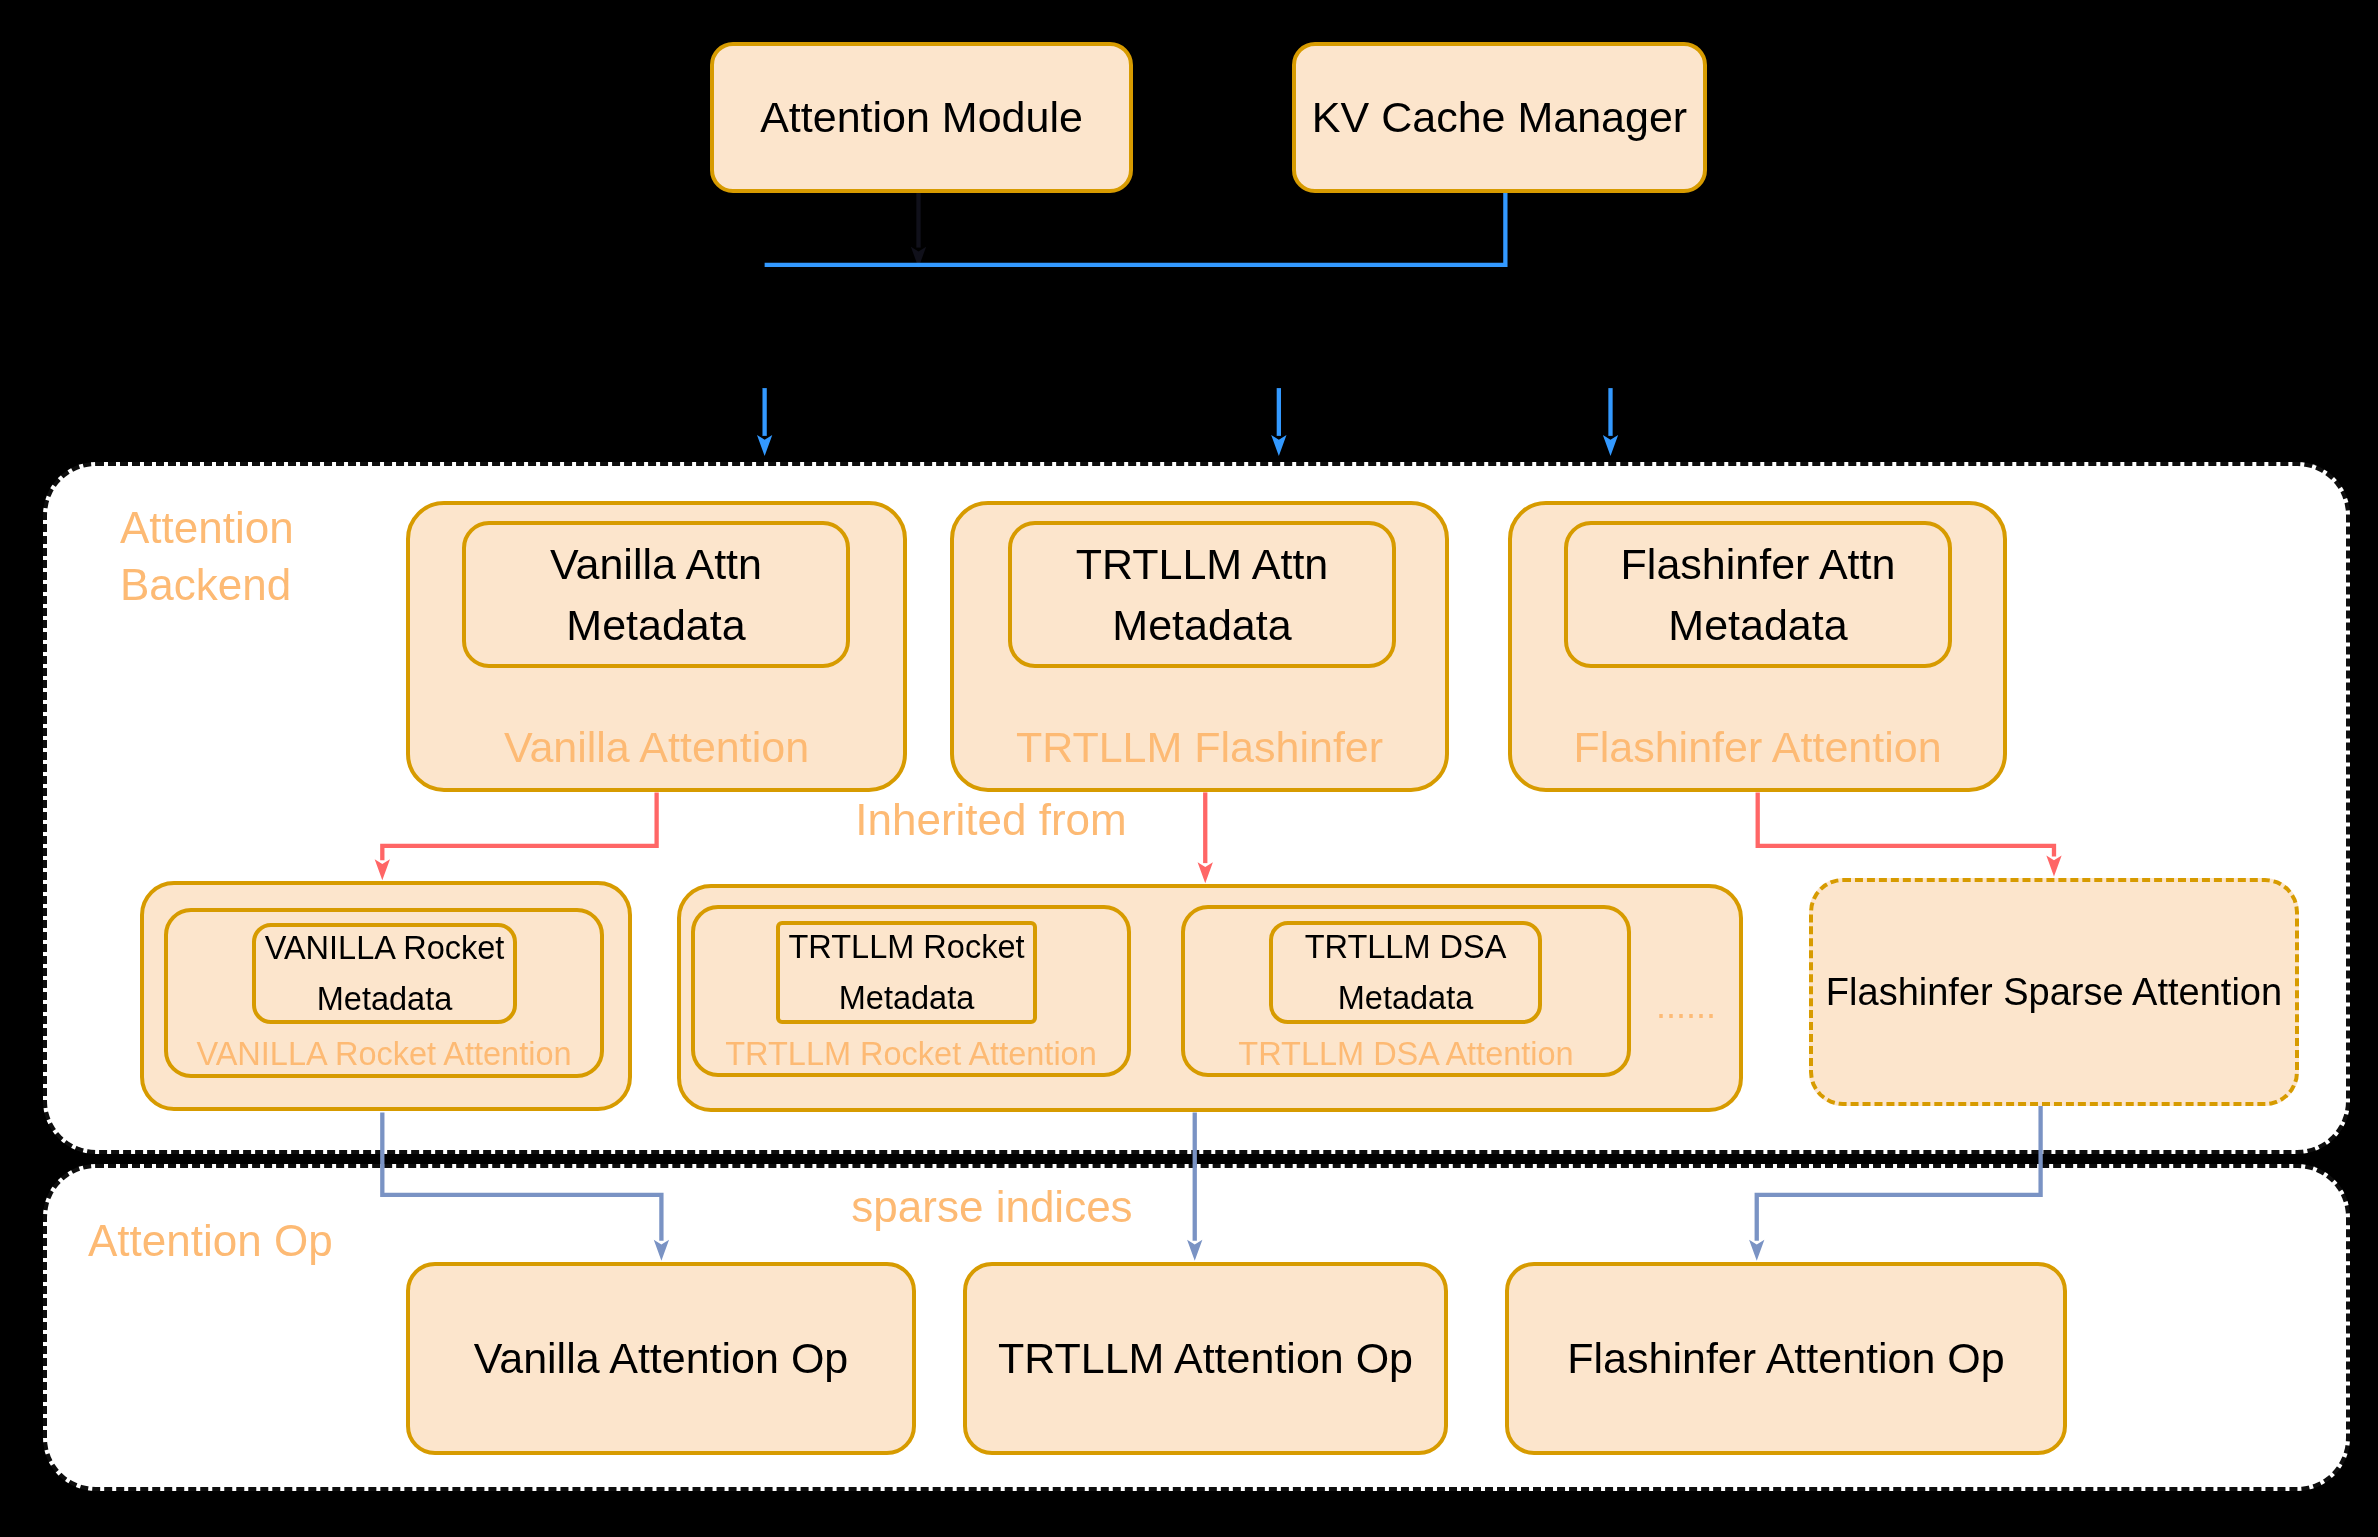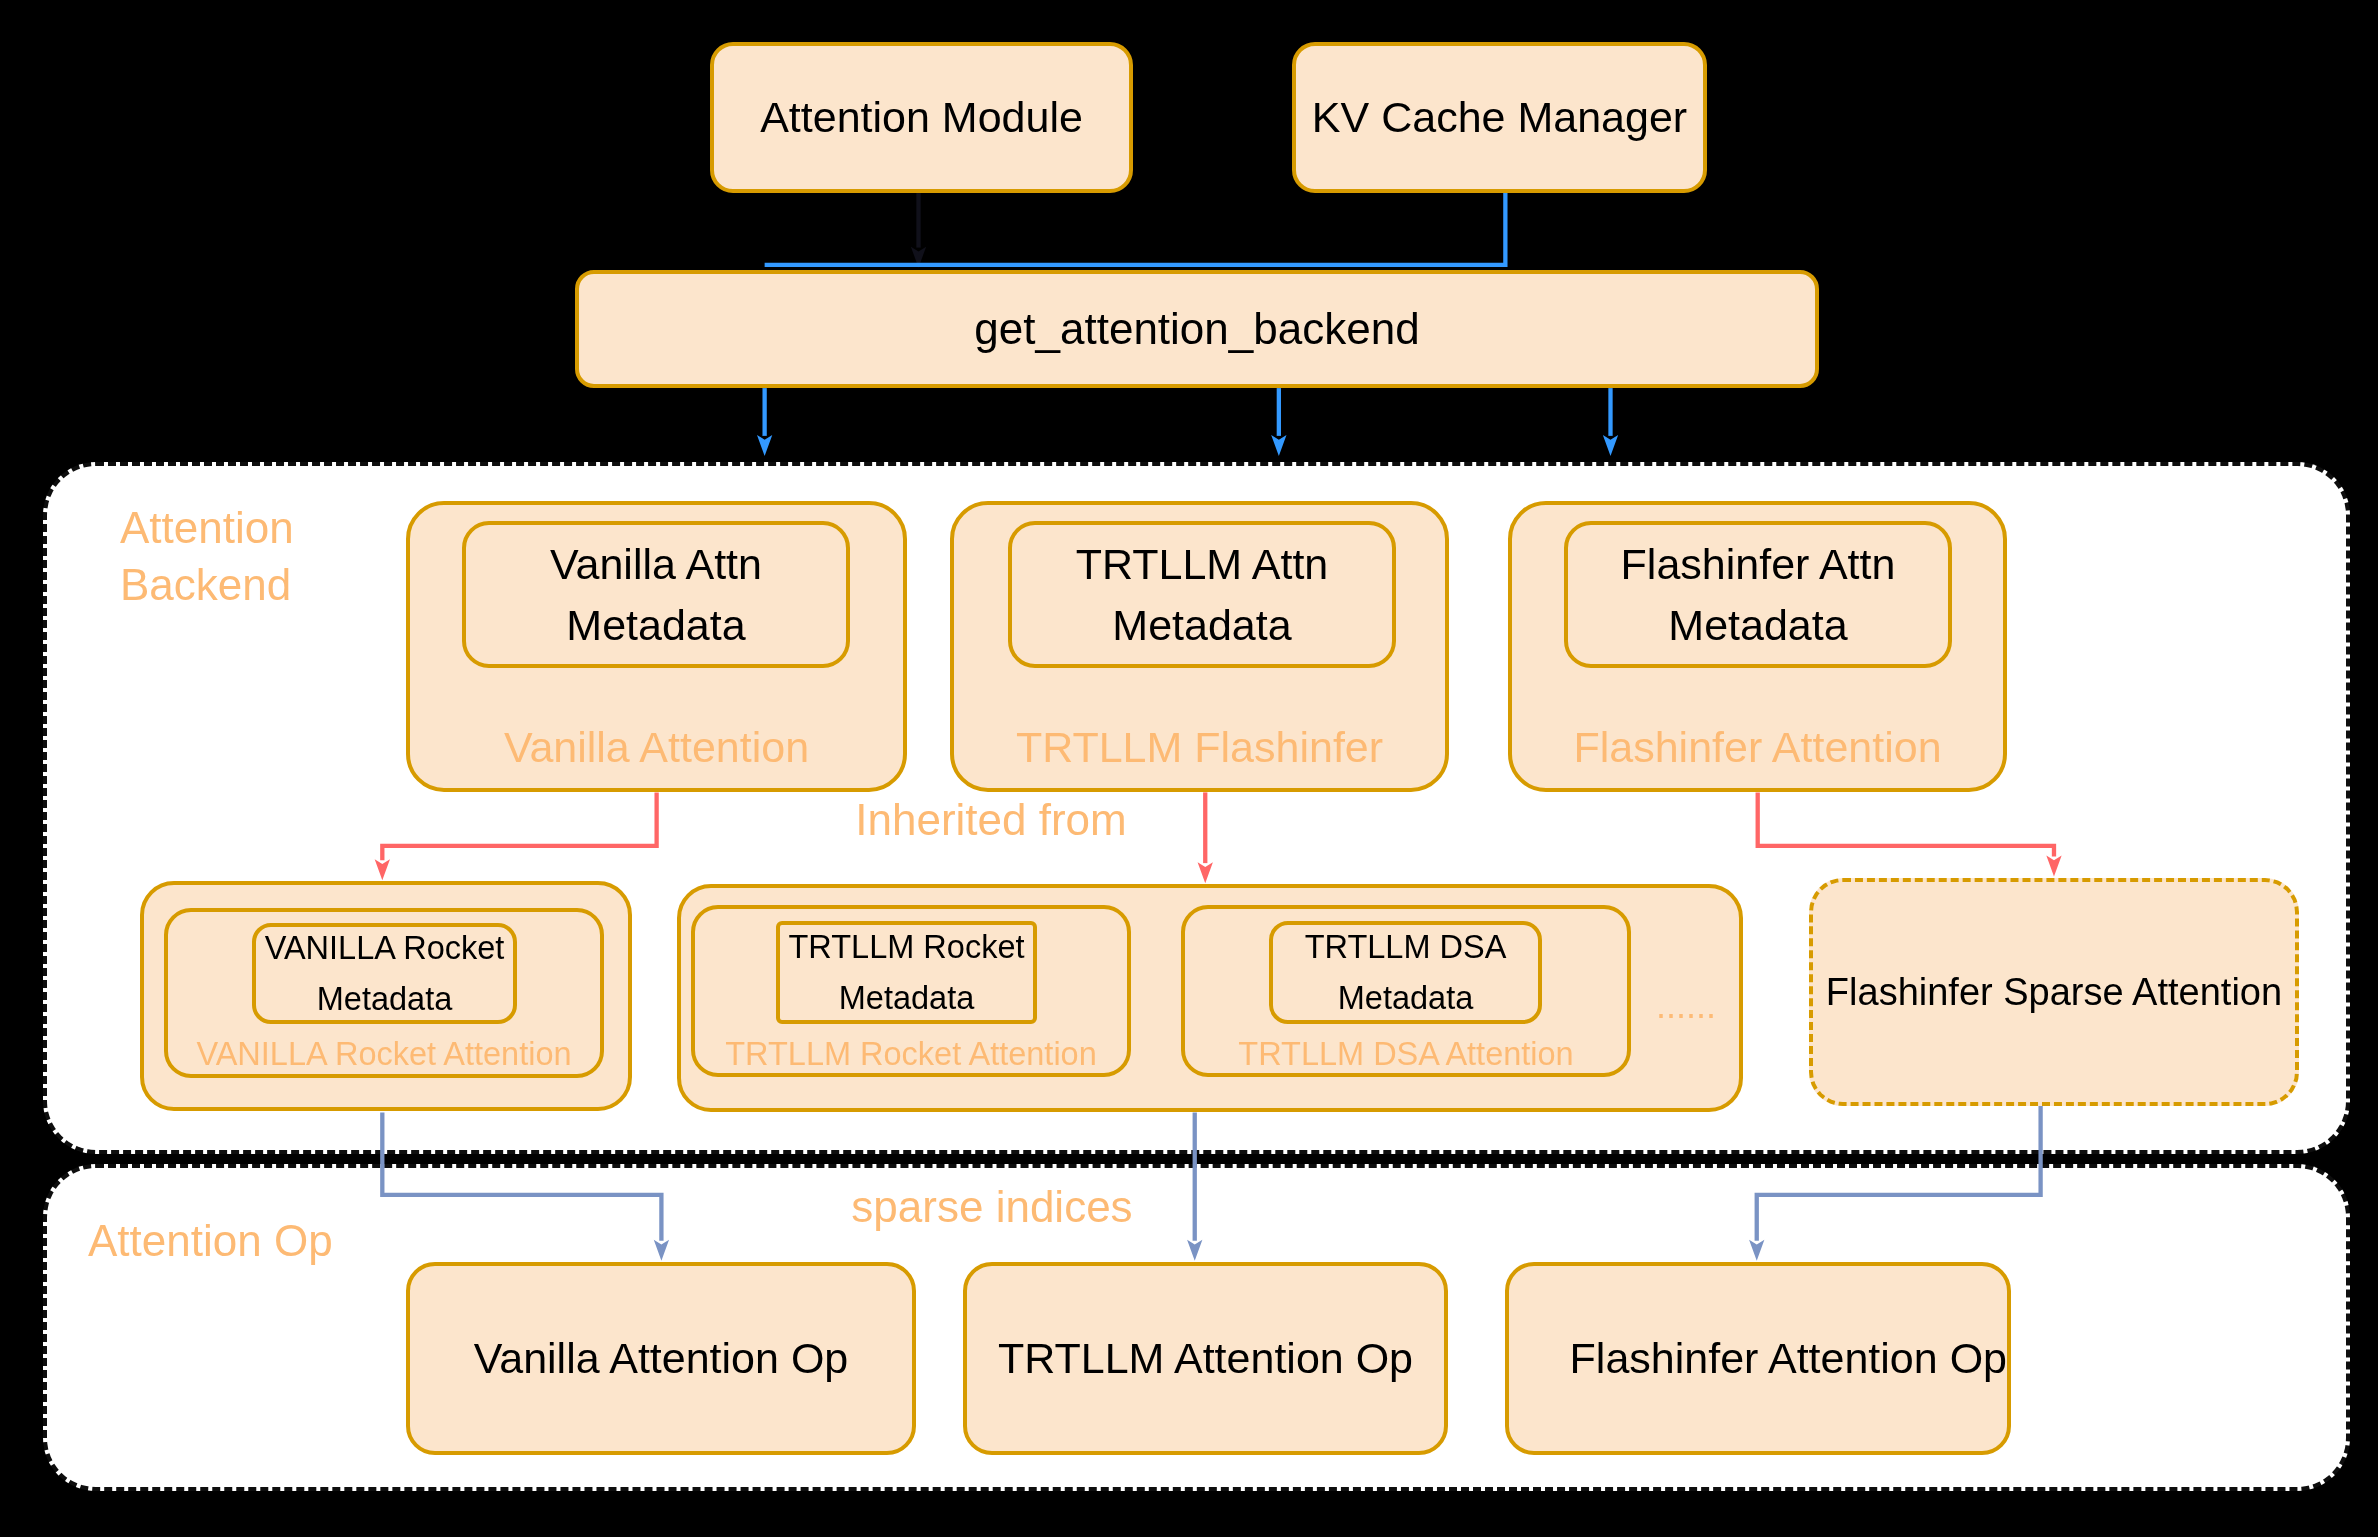--- a/index.html
+++ b/index.html
@@ -67,23 +67,20 @@
     <path d="M1250,1164 L1250,1298" stroke="#7A93C4" stroke-width="4.5" fill="none" marker-end="url(#mSlate)"></path>
     <path d="M2135,1157 L2135,1250 L1838,1250 L1838,1298" stroke="#7A93C4" stroke-width="4.5" fill="none" marker-end="url(#mSlate)"></path>
   </svg>
 
   <div class="box f-box" style="left:710px; top:42px; width:423px; height:151px; border-radius:23px;">
     <span>Attention Module</span>
   </div>
   <div class="box f-box" style="left:1292px; top:42px; width:415px; height:151px; border-radius:23px;">
     <span>KV Cache Manager</span>
   </div>
-  <div class="box f-main" style="left:575px; top:270px; width:1244px; height:118px; border-radius:19px;">
-    <span>get_attention_backend</span>
-  </div>
 
   <div class="lbl f-main" style="left:120px; top:499px; width:325px;">Attention
 Backend</div>
 
   <div class="box" style="left:406px; top:501px; width:501px; height:291px; border-radius:38px;"></div>
   <div class="box f-box" style="left:462px; top:521px; width:388px; height:147px; border-radius:27px;">
     <span>Vanilla Attn
 Metadata</span>
   </div>
   <div class="lbl f-box center" style="left:406px; top:717px; width:501px;">Vanilla Attention</div>
@@ -138,18 +135,18 @@
   <div class="lbl f-main" style="left:88px; top:1212px; width:382px;">Attention Op</div>
 
   <div class="lbl f-main center" style="left:801px; top:1178px; width:382px;">sparse indices</div>
 
   <div class="box f-box" style="left:406px; top:1262px; width:510px; height:193px; border-radius:29px;">
     <span>Vanilla Attention Op</span>
   </div>
   <div class="box f-box" style="left:963px; top:1262px; width:485px; height:193px; border-radius:29px;">
     <span>TRTLLM Attention Op</span>
   </div>
-  <div class="box f-box" style="left:1505px; top:1262px; width:506px; height:193px; border-radius:29px;justify-content:flex-end;">
+  <div class="box f-box" style="left:1505px; top:1262px; width:562px; height:193px; border-radius:29px;">
     <span>Flashinfer Attention Op</span>
   </div>
 
 </div>
 
 
 </body></html>

